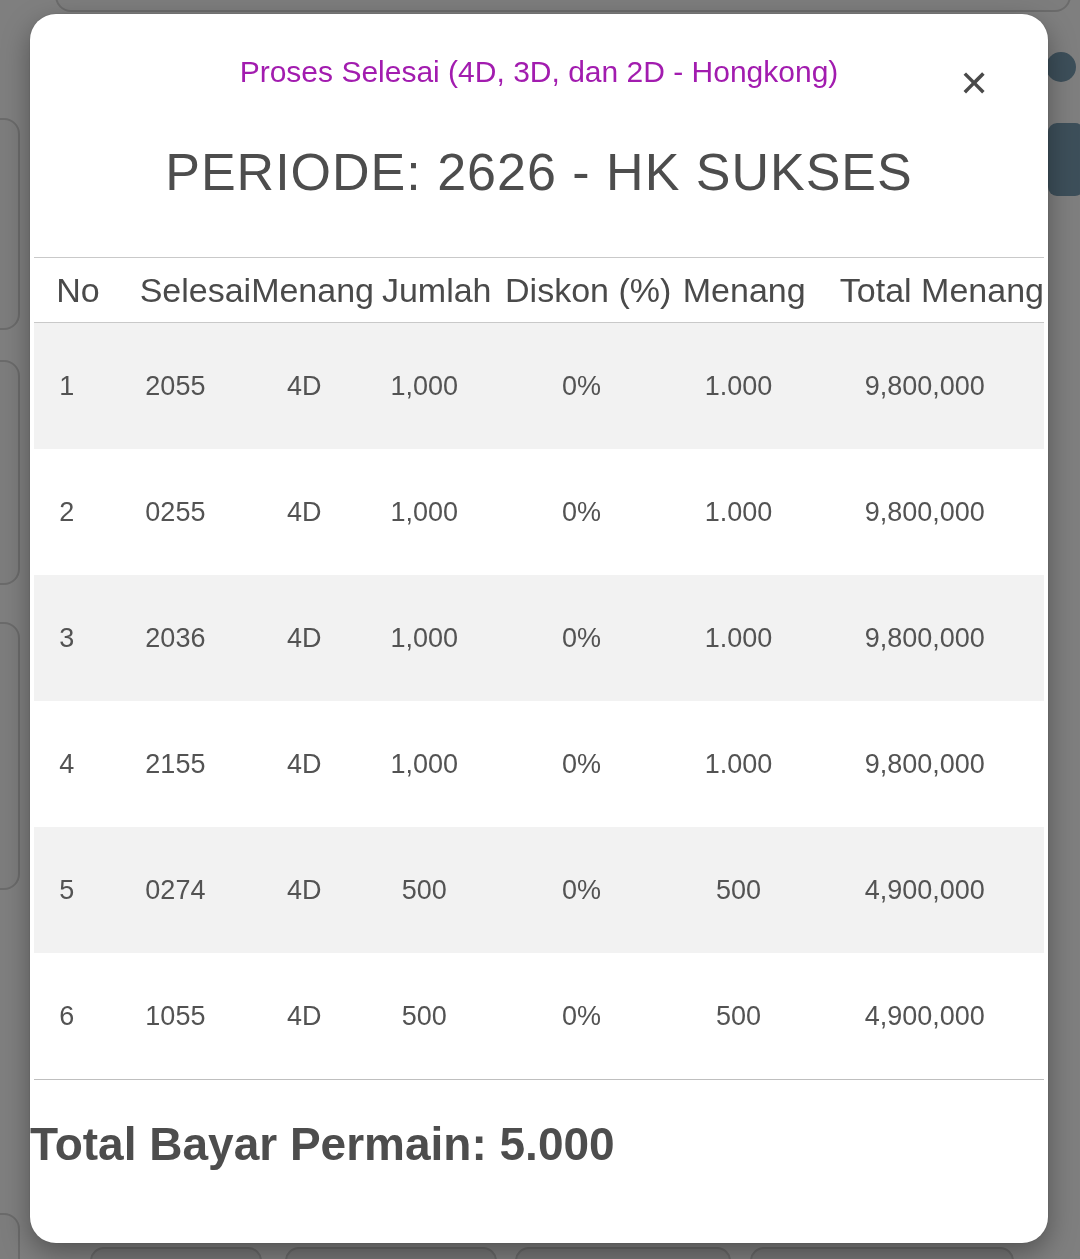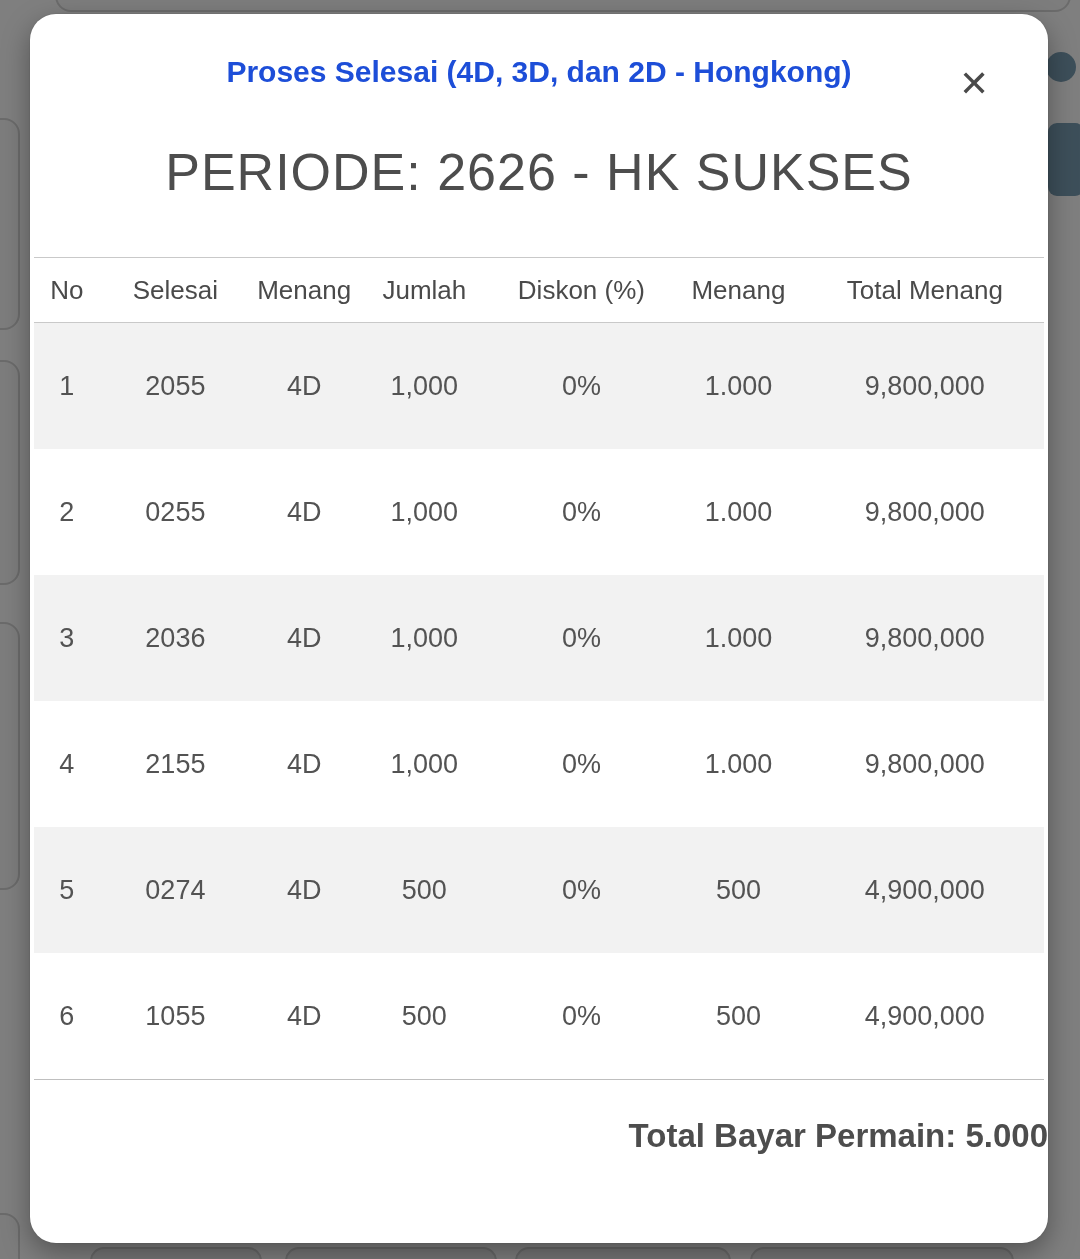--- a/index.html
+++ b/index.html
@@ -57,22 +57,22 @@
     box-shadow: 0 10px 28px rgba(0,0,0,0.35), 0 0 0 1px rgba(0,0,0,0.04);
     z-index: 10;
     color: #4f4f4f;
     box-sizing: border-box;
   }
   .modal-title {
     margin-top: 40px;
     text-align: center;
     font-size: 30px;
     line-height: 36px;
-    font-weight: 700;
-    color: #1d4ed8;
+    font-weight: 400;
+    color: #a21caf;
   }
   .close-btn {
     position: absolute;
     top: 48px; right: 52px;
     width: 44px; height: 44px;
     display: flex; align-items: center; justify-content: center;
     font-size: 36px;
     line-height: 1;
     color: #4a4a4a;
     cursor: pointer;
@@ -94,43 +94,43 @@
     width: 100%;
     border-collapse: collapse;
     table-layout: fixed;
   }
   table.bets thead tr {
     border-top: 1px solid #c9c9c9;
     border-bottom: 1px solid #c9c9c9;
   }
   table.bets th {
     height: 64px;
-    font-size: 26px;
+    font-size: 34px;
     font-weight: 500;
     color: #4a4a4a;
-    text-align: center;
+    text-align: right;
     vertical-align: middle;
     padding: 0;
   }
   table.bets td {
     height: 126px;
     font-size: 27px;
     font-weight: 400;
     color: #535353;
     text-align: center;
     vertical-align: middle;
     padding: 0;
   }
   table.bets tbody tr:nth-child(odd) { background: #f2f2f2; }
   table.bets tbody { border-bottom: 1px solid #bfbfbf; }
 
   .total-bayar {
-    margin-top: 28px;
-    text-align: right;
-    font-size: 33px;
+    margin-top: 36px;
+    text-align: left;
+    font-size: 46px;
     line-height: 56px;
     font-weight: 700;
     color: #4d4d4d;
   }
 </style>
 </head>
 <body>
 
 <div class="stage">
 

